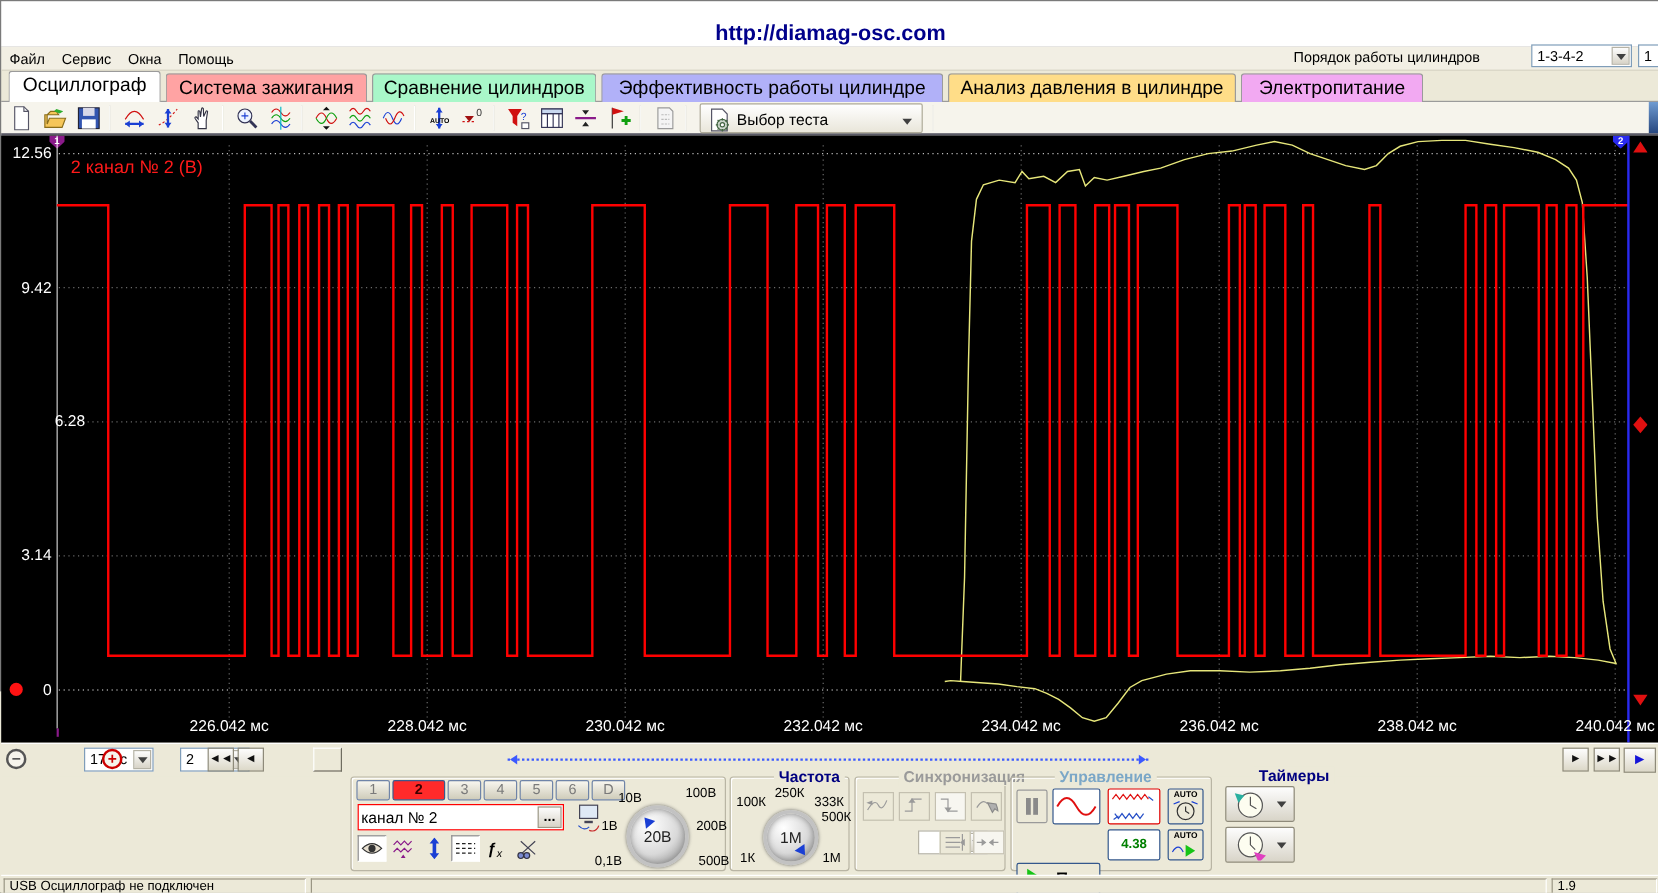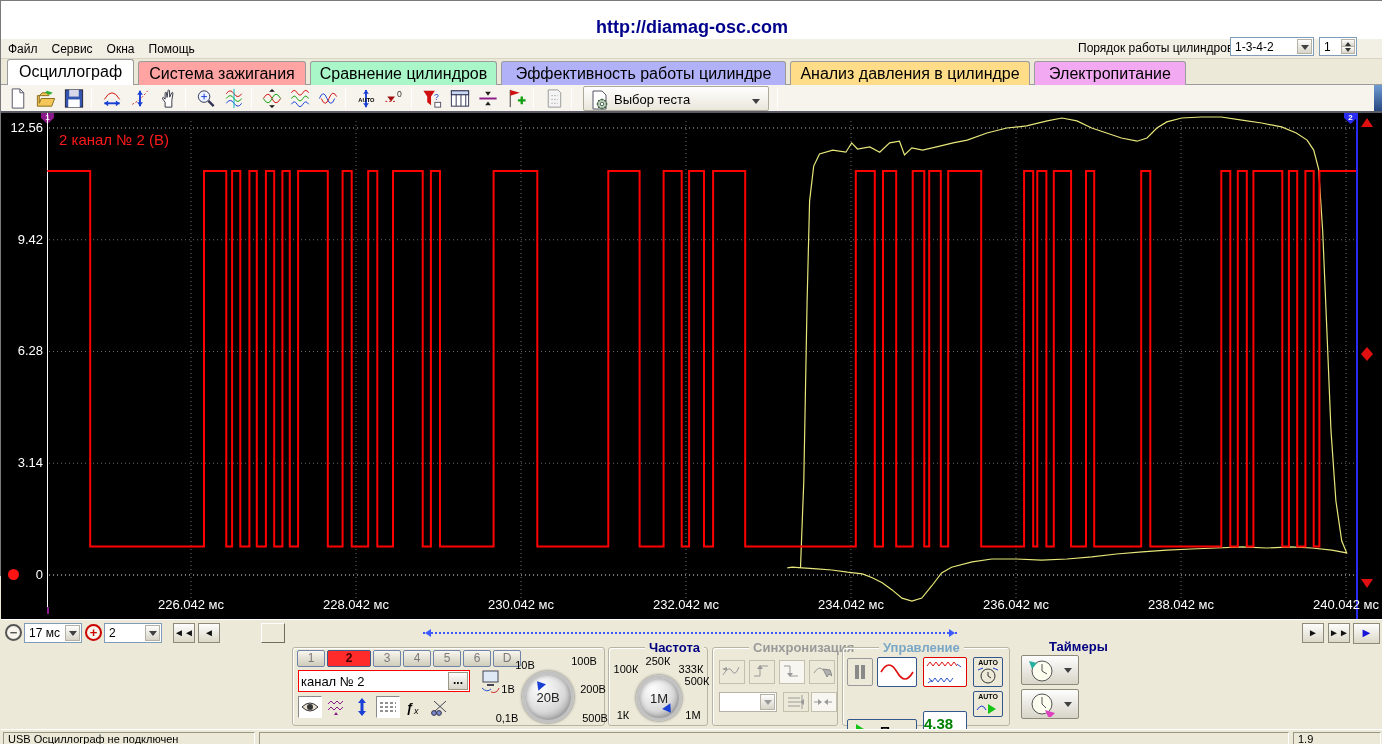--- a/index.html
+++ b/index.html
@@ -6,21 +6,21 @@
   html,body { width:1382px; height:744px; overflow:hidden; }
   body { font-family:"Liberation Sans", sans-serif; font-size:12px; background:#ece9d8; }
   #root { position:relative; width:1382px; height:576px; background:#737373; border:1px solid #7a7a7a; }
 
   
   #titlebar { position:absolute; left:0; top:0; width:1382px; height:38px; background:#ffffff; }
   #page-title { position:absolute; left:0; right:0; top:16px; text-align:center; font-size:18px; font-weight:bold; color:#00008b; }
   #menubar { position:absolute; left:0; top:38px; width:1382px; height:20px; background:#f2efe4; border-bottom:1px solid #d8d4c4; }
   .menu-item { display:inline-block; margin:3px 7px 0 7px; font-size:12px; color:#000; cursor:default; }
   #cyl-label { position:absolute; left:1077px; top:40px; font-size:12px; color:#000; }
-  .combo { position:absolute; background:#fff; border:1px solid #7f9db9; font-size:12px; }
+  .combo { position:absolute; background:#fff; border:1px solid #7f9db9; font-size:12px;margin-left:46px; }
   .combo .val { position:absolute; left:4px; top:2px; white-space:nowrap; }
   .combo .drop { position:absolute; right:1px; top:1px; bottom:1px; width:15px; background:linear-gradient(#fdfdfd,#d8d4c8); border:1px solid #b5b2a5; text-align:center; }
   .arrow-dn { position:absolute; left:50%; top:50%; margin:-2px 0 0 -4px; width:0; height:0; border:4px solid transparent; border-top:5px solid #404040; }
   #cyl-combo { left:1229px; top:36px; width:84px; height:19px; }
   #cyl-spin { left:1318px; top:36px; width:38px; height:19px; }
   #cyl-spin .spin { position:absolute; right:1px; top:1px; bottom:1px; width:14px; }
   #cyl-spin .spin div { position:absolute; left:0; width:14px; height:8px; background:linear-gradient(#fdfdfd,#d8d4c8); border:1px solid #b5b2a5; font-size:6px; line-height:6px; text-align:center; color:#333; }
 
   
   #tabs { position:absolute; left:0; top:58px; width:1382px; height:26px; border-bottom:1px solid #9b9b9b; background:#ece9d8; }
@@ -69,21 +69,21 @@
   .optbtn svg { display:block; margin:1px auto; }
   .knob { position:absolute; border-radius:50%; background:radial-gradient(circle at 35% 30%, #ffffff, #d9d9d9 55%, #8f8f8f 95%); border:3px solid #c2c2c2; box-shadow:0 0 3px #666, inset 0 0 5px #888; }
   .knob .kval { position:absolute; left:0; right:0; top:50%; transform:translateY(-50%); text-align:center; font-size:13px; color:#222; }
   .kptr { position:absolute; width:0; height:0; border:5px solid transparent; }
   .klab { position:absolute; font-size:11px; color:#000; white-space:nowrap; transform:translate(-50%,-50%); }
   .syncbtn { position:absolute; width:26px; height:24px; border:1px solid #c4c0b0; background:#ece9d8; cursor:pointer; }
   .syncbtn.hl { background:#f7f6f0; }
   .ctlbtn { position:absolute; background:#ece9d8; border:1px solid #33578c; border-radius:2px; cursor:pointer; }
   .ctlbtn.red { border-color:#e00000; }
   .ctlbtn.gray { border-color:#9a9a9a; }
-  #btn-value { font-size:15px; font-weight:bold; color:#008000; line-height:24px; background:#fff;margin-top:20px; }
+  #btn-value { text-align:center; font-size:11px; font-weight:bold; color:#008000; line-height:24px; background:#fff; }
   #btn-start { font-size:14px; font-weight:bold; color:#000; }
   #btn-start .tri { position:absolute; left:8px; top:4px; width:0; height:0; border:9px solid transparent; border-left:14px solid #16c416; }
   #btn-start .cap { position:absolute; left:32px; top:4px; }
   .autotag { position:absolute; left:0; right:0; top:1px; text-align:center; font-size:7px; font-weight:bold; color:#000; }
   .timerbtn { position:absolute; left:6px; width:58px; height:30px; background:linear-gradient(#fdfdfd,#d8d4c8); border:1px solid #8e8a7a; border-radius:2px; cursor:pointer; }
   .timerbtn .arrow-dn { margin-left:14px; }
 
   
   #statusbar { position:absolute; left:0; top:728px; width:1382px; height:16px; background:#ece9d8; border-top:1px solid #fff; }
   .scell { position:absolute; top:2px; height:13px; border:1px solid; border-color:#9a9684 #fff #fff #9a9684; font-size:11px; padding:0 4px; color:#000; overflow:hidden; }
@@ -290,21 +290,21 @@
         <polyline points="753.5,454.2 756.8,368.0 760.1,188.0 762.6,87.9 766.7,53.1 772.5,41.0 785.7,37.1 798.9,39.2 804.7,29.9 810.4,36.0 822.8,33.9 832.7,39.2 842.6,29.9 852.5,28.2 857.5,42.0 864.9,34.9 875.6,37.1 889.6,33.9 906.1,29.9 920.2,27.1 940.0,20.0 959.8,15.0 979.6,12.9 1000.2,7.9 1015.0,5.0 1029.9,7.9 1044.7,15.0 1059.6,20.0 1074.4,25.0 1090.1,28.2 1100.0,25.0 1109.9,15.0 1119.8,8.9 1134.7,5.0 1154.5,4.0 1174.3,4.0 1194.9,7.2 1214.7,10.0 1234.5,13.9 1249.3,20.0 1260.1,27.1 1266.7,37.1 1271.6,55.9 1275.7,118.2 1279.9,217.9 1284.0,317.9 1288.9,388.0 1294.7,427.8 1299.7,439.9 1284.8,437.1 1265.0,435.0 1244.4,433.9 1219.6,435.0 1194.9,433.9 1169.3,435.0 1144.6,436.0 1119.8,437.1 1095.1,438.9 1069.5,441.0 1044.7,443.8 1020.0,446.0 994.4,447.1 969.7,446.0 944.9,446.0 925.1,448.8 904.5,454.2 894.6,459.9 884.7,473.0 874.8,485.1 864.9,488.0 855.0,485.1 845.1,476.9 835.2,469.8 825.3,464.8 815.4,460.9 800.5,459.2 784.9,457.0 770.0,455.9 755.2,454.9 745.3,454.2 740.3,454.9" fill="none" stroke="#e6e67a" stroke-width="1.2"></polyline>
         <path d="M0.3,58.1L43.2,58.1L43.2,433.5L157.0,433.5L157.0,58.1L179.3,58.1L179.3,433.5L185.1,433.5L185.1,58.1L193.3,58.1L193.3,433.5L202.4,433.5L202.4,58.1L209.8,58.1L209.8,433.5L218.9,433.5L218.9,58.1L227.2,58.1L227.2,433.5L235.4,433.5L235.4,58.1L242.8,58.1L242.8,433.5L251.1,433.5L251.1,58.1L280.8,58.1L280.8,433.5L295.6,433.5L295.6,58.1L304.7,58.1L304.7,433.5L321.2,433.5L321.2,58.1L330.3,58.1L330.3,433.5L346.0,433.5L346.0,58.1L375.7,58.1L375.7,433.5L383.9,433.5L383.9,58.1L393.0,58.1L393.0,433.5L446.6,433.5L446.6,58.1L490.3,58.1L490.3,433.5L561.3,433.5L561.3,58.1L592.6,58.1L592.6,433.5L616.6,433.5L616.6,58.1L634.7,58.1L634.7,433.5L642.1,433.5L642.1,58.1L657.0,58.1L657.0,433.5L666.1,433.5L666.1,58.1L698.2,58.1L698.2,433.5L808.8,433.5L808.8,58.1L827.8,58.1L827.8,433.5L836.0,433.5L836.0,58.1L849.2,58.1L849.2,433.5L865.7,433.5L865.7,58.1L877.3,58.1L877.3,433.5L882.2,433.5L882.2,58.1L893.8,58.1L893.8,433.5L901.2,433.5L901.2,58.1L934.2,58.1L934.2,433.5L977.1,433.5L977.1,58.1L986.2,58.1L986.2,433.5L990.3,433.5L990.3,58.1L999.4,58.1L999.4,433.5L1006.8,433.5L1006.8,58.1L1024.1,58.1L1024.1,433.5L1039.0,433.5L1039.0,58.1L1047.2,58.1L1047.2,433.5L1094.2,433.5L1094.2,58.1L1103.3,58.1L1103.3,433.5L1174.3,433.5L1174.3,58.1L1183.3,58.1L1183.3,433.5L1190.8,433.5L1190.8,58.1L1199.8,58.1L1199.8,433.5L1206.4,433.5L1206.4,58.1L1235.3,58.1L1235.3,433.5L1241.9,433.5L1241.9,58.1L1250.2,58.1L1250.2,433.5L1258.4,433.5L1258.4,58.1L1266.7,58.1L1266.7,433.5L1272.4,433.5L1272.4,58.1L1310.0,58.1" fill="none" stroke="#ff0000" stroke-width="2"></path>
         <line x1="1310" y1="0" x2="1310" y2="506" stroke="#2a2af0" stroke-width="2"></line>
         <polygon points="1320,5 1326,14 1314,14" fill="#e01010"></polygon>
         <polygon points="1320,234 1326,241 1320,248 1314,241" fill="#e01010"></polygon>
         <polygon points="1314,466 1326,466 1320,475" fill="#e01010"></polygon>
       </svg>
     <div id="ylabs">
         <div class="ylab" style="top: 7px;">12.56</div>
         <div class="ylab" style="top: 119px;">9.42</div>
-        <div class="ylab" style="top: 230px;">6.28</div>
+        <div class="ylab" style="top: 230px; margin-left: 28px;">6.28</div>
         <div class="ylab" style="top: 342px;">3.14</div>
         <div class="ylab" style="top: 454px;">0</div>
       </div>
     <div id="xlabs">
         <div class="xlab" style="left: 140px;">226.042 мс</div>
         <div class="xlab" style="left: 305px;">228.042 мс</div>
         <div class="xlab" style="left: 470px;">230.042 мс</div>
         <div class="xlab" style="left: 635px;">232.042 мс</div>
         <div class="xlab" style="left: 800px;">234.042 мс</div>
         <div class="xlab" style="left: 965px;">236.042 мс</div>

